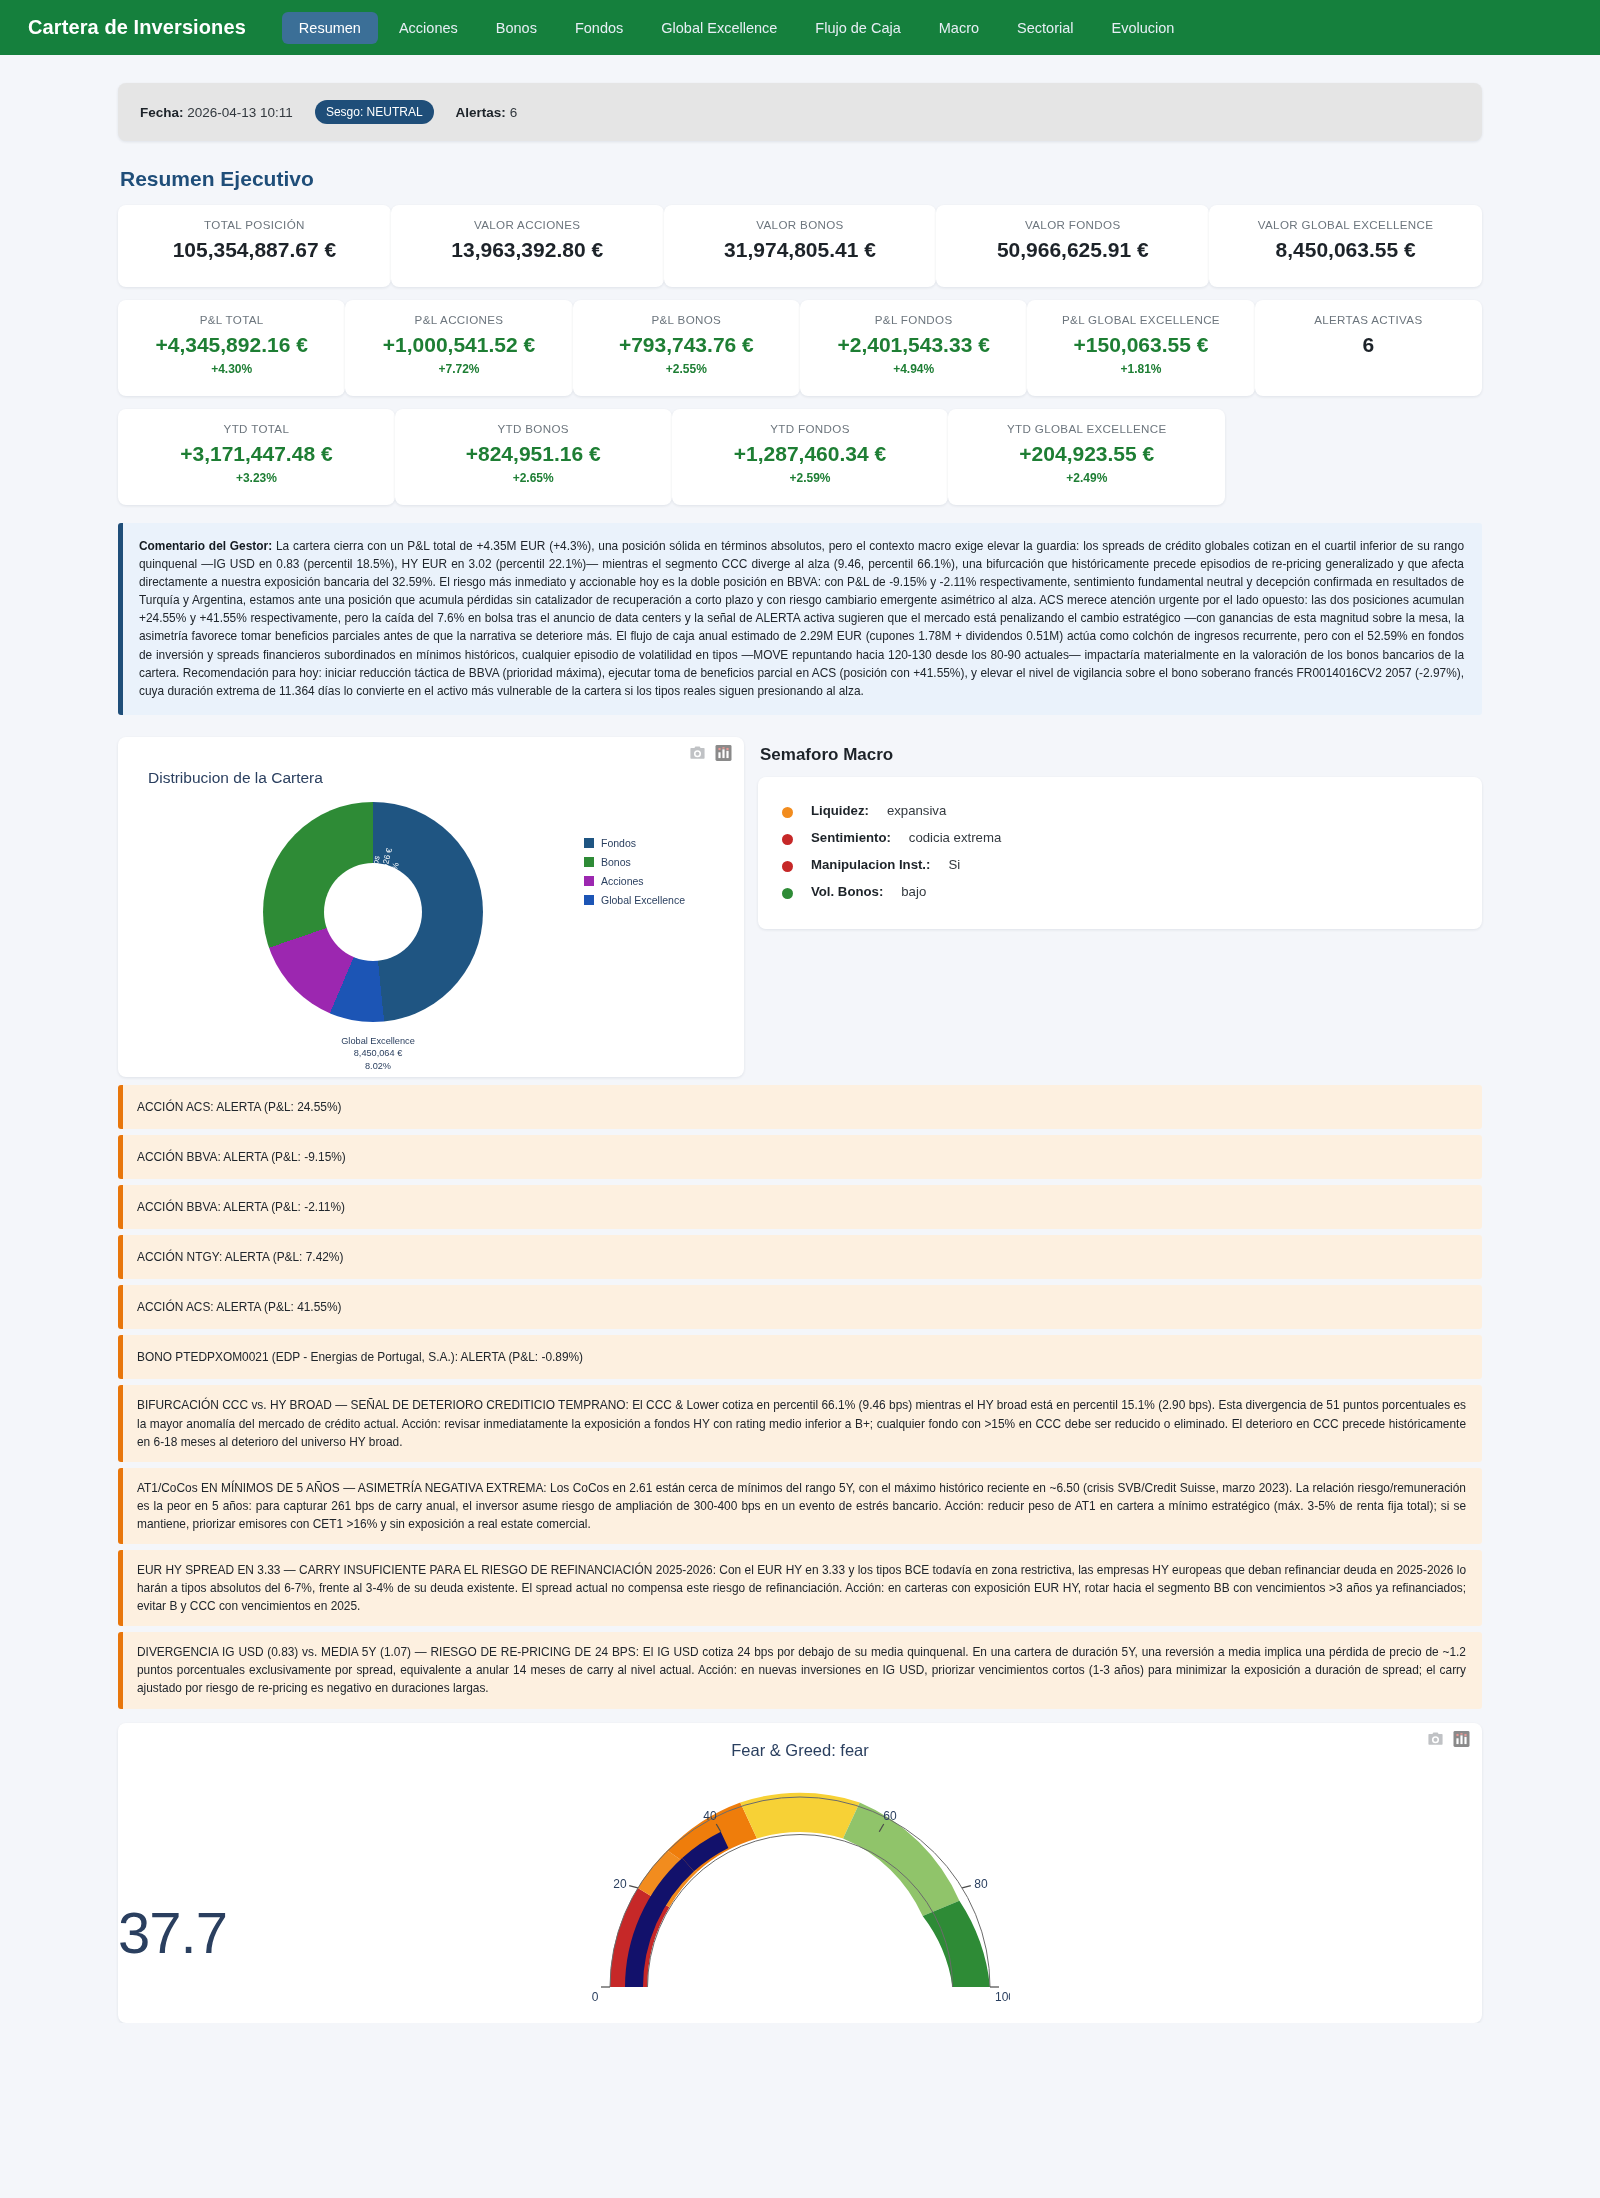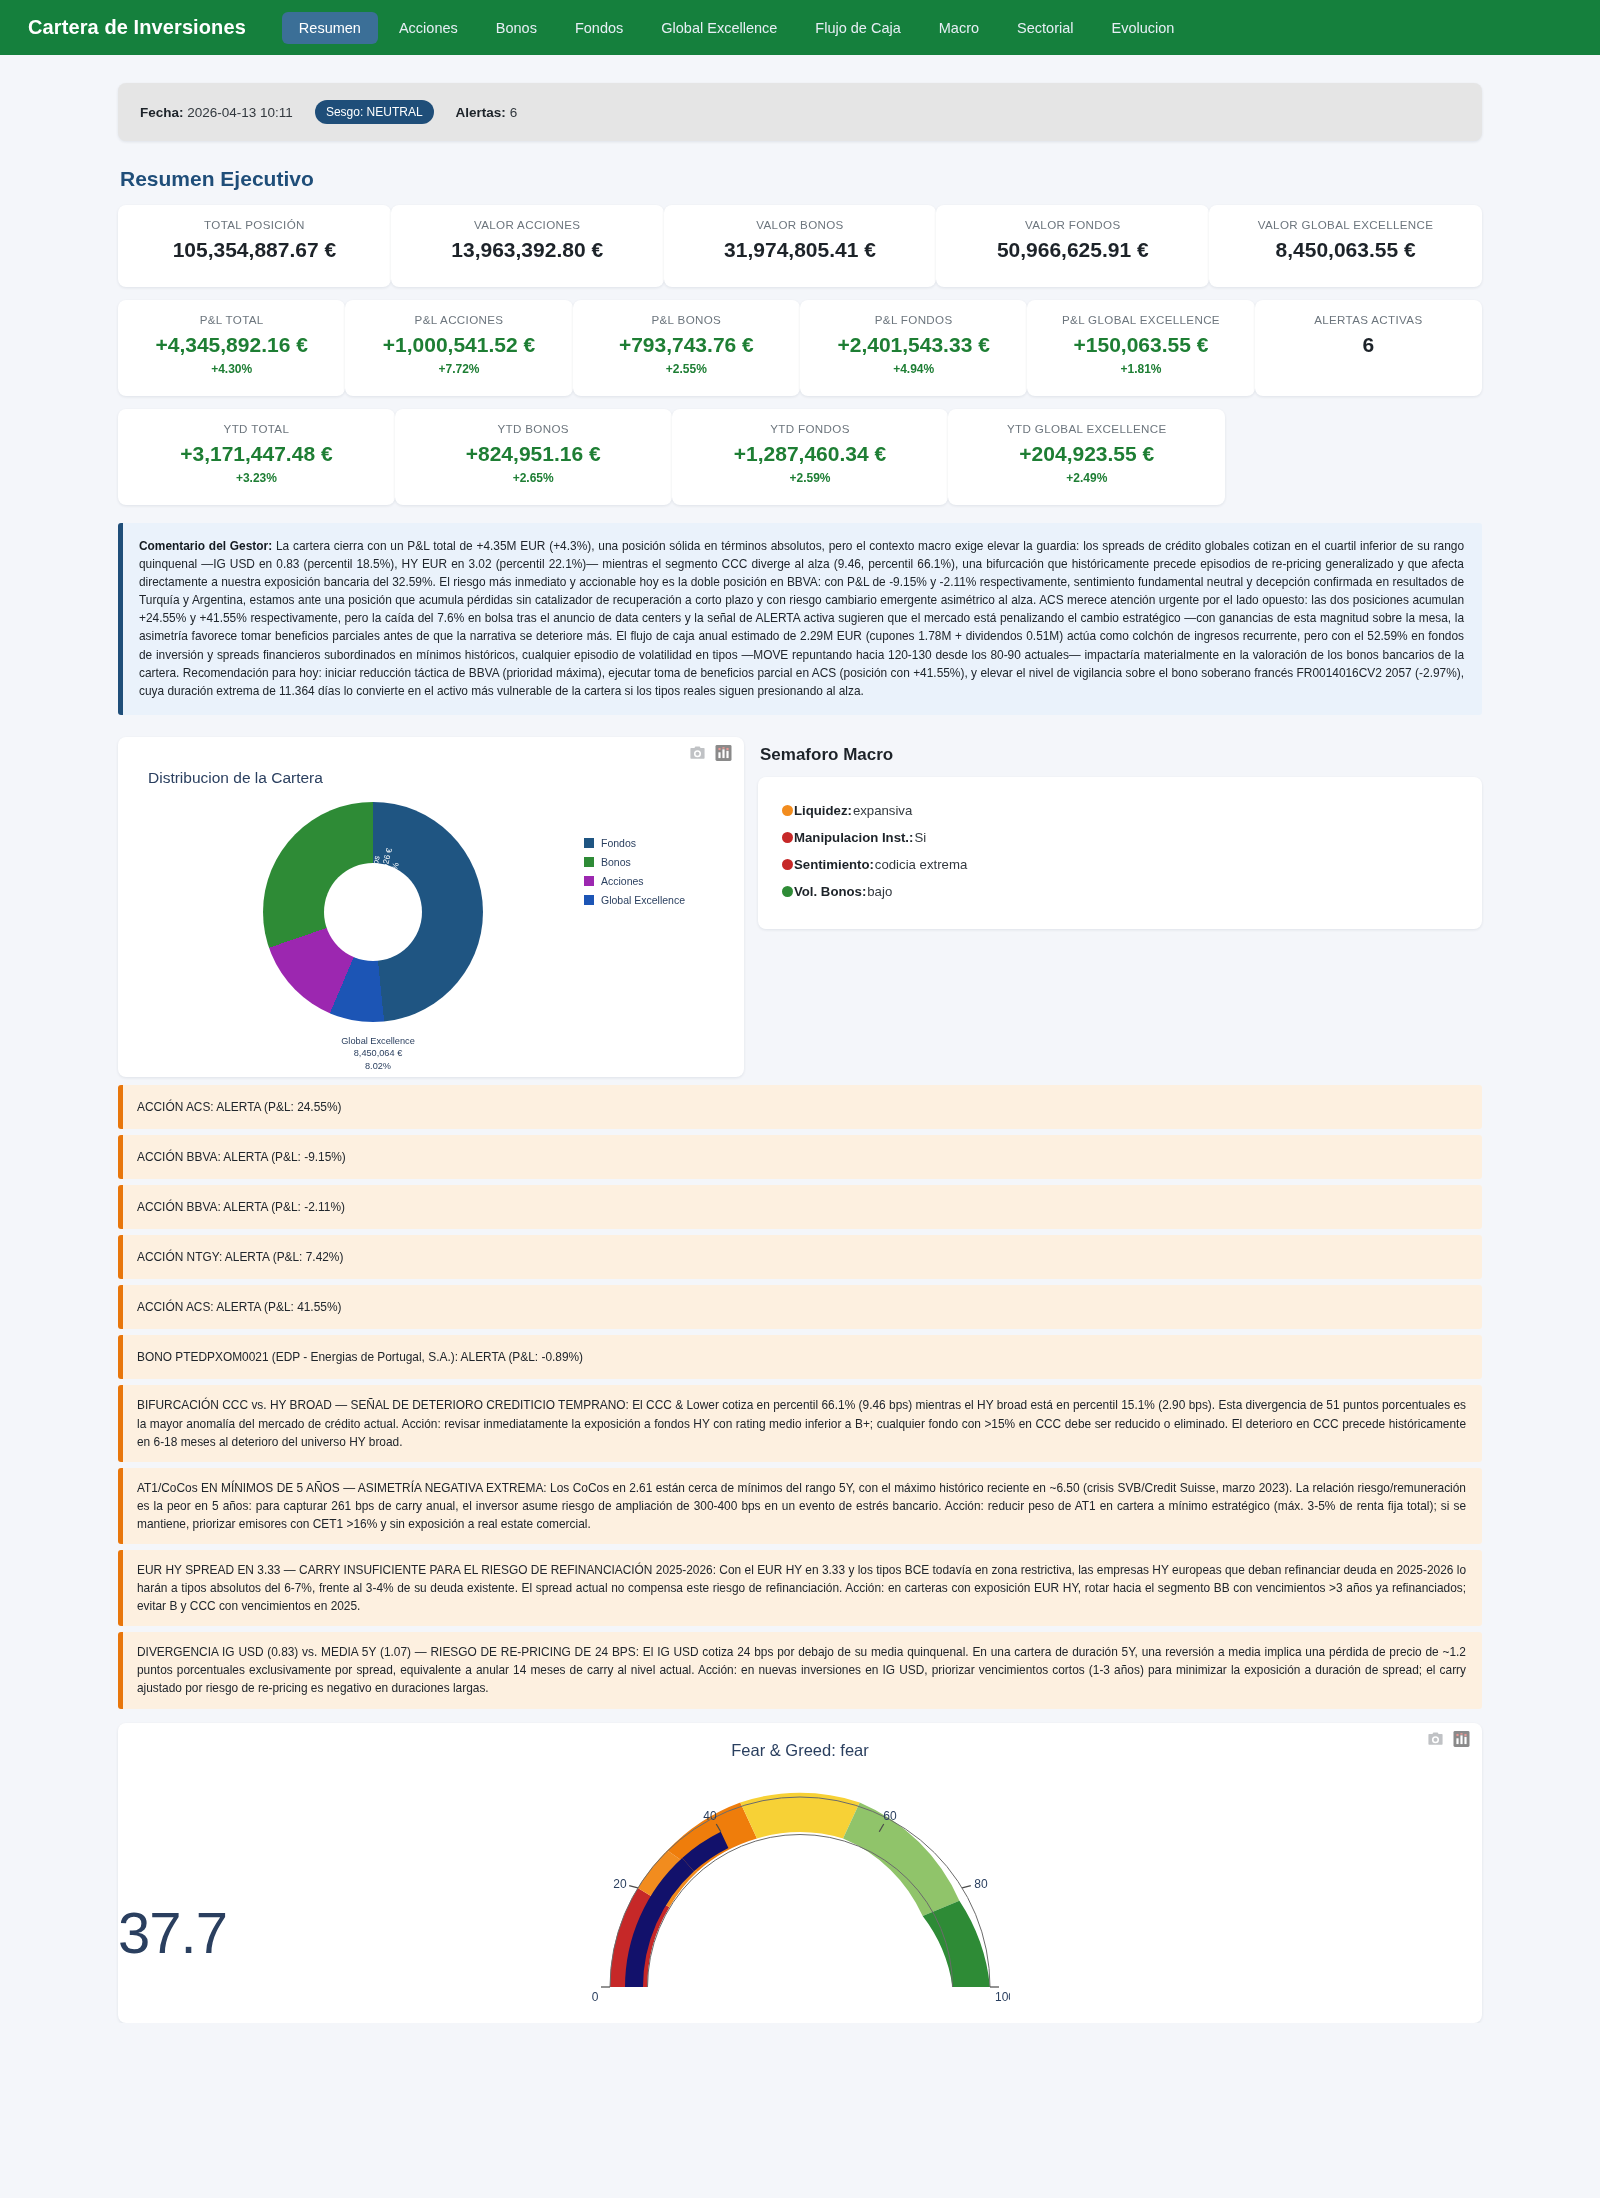--- a/index.html
+++ b/index.html
@@ -227,22 +227,22 @@
     color: #1d2329;
     margin: 8px 0 12px 2px;
   }
   .semaforo-card {
     background: #ffffff;
     border-radius: 8px;
     box-shadow: 0 1px 3px rgba(16,34,60,.09);
     padding: 20px 24px 24px;
   }
   .sem-row {
-    display: flex; align-items: center;
-    gap: 1px;
+    display: flex; align-items: flex-end;
+    gap: 18px;
     padding: 6px 0;
     font-size: 13.2px;
   }
   .sem-dot { width: 11px; height: 11px; border-radius: 50%; display: block; flex: none; }
   .sem-key { font-weight: bold; color: #1d2329; }
   .sem-val { color: #33393f; }
 
   
   .alerts { margin-top: 8px; }
   .alert-row {
@@ -472,27 +472,27 @@
       <div class="semaforo-col">
         <div class="semaforo-title">Semaforo Macro</div>
         <div class="semaforo-card">
           <div class="sem-row">
             <span class="sem-dot" style="background:#f28c1e"></span>
             <span class="sem-key">Liquidez:</span>
             <span class="sem-val">expansiva</span>
           </div>
           <div class="sem-row">
             <span class="sem-dot" style="background:#c62828"></span>
+            <span class="sem-key">Sentimiento:</span>
+            <span class="sem-val">codicia extrema</span>
+          </div>
+          <div class="sem-row">
+            <span class="sem-dot" style="background:#c62828"></span>
             <span class="sem-key">Manipulacion Inst.:</span>
             <span class="sem-val">Si</span>
-          </div>
-          <div class="sem-row">
-            <span class="sem-dot" style="background:#c62828"></span>
-            <span class="sem-key">Sentimiento:</span>
-            <span class="sem-val">codicia extrema</span>
           </div>
           <div class="sem-row">
             <span class="sem-dot" style="background:#2e8b36"></span>
             <span class="sem-key">Vol. Bonos:</span>
             <span class="sem-val">bajo</span>
           </div>
         </div>
       </div>
     </div>
 

